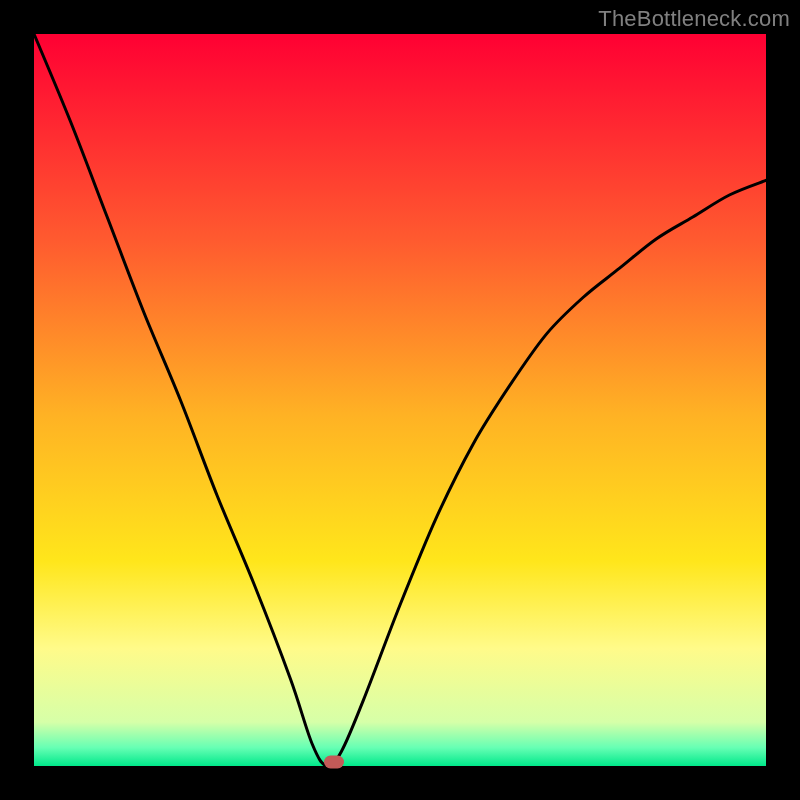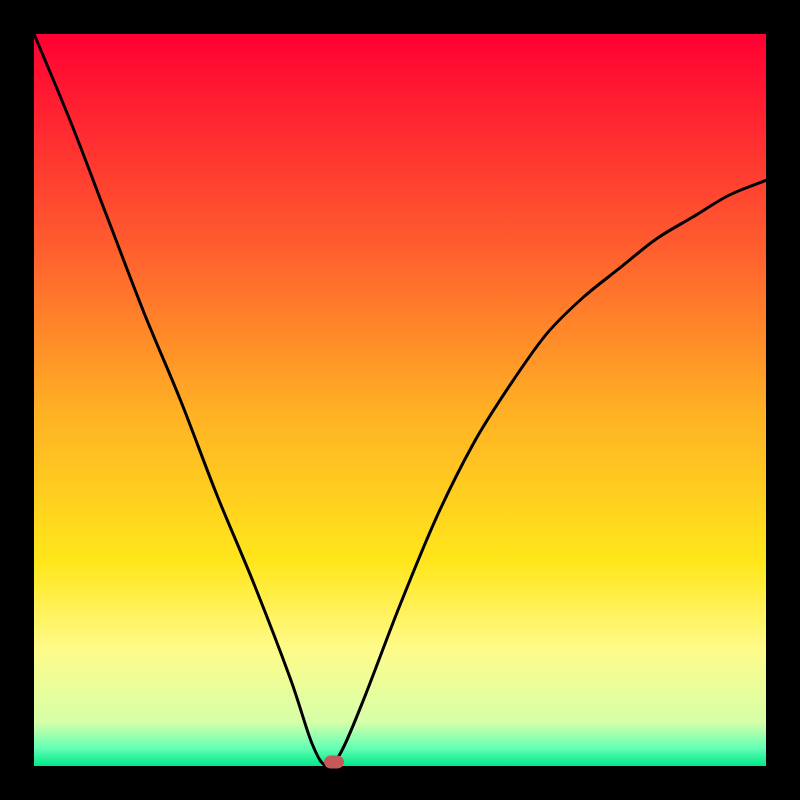--- a/index.html
+++ b/index.html
@@ -38,20 +38,21 @@
     height: 13px;
     border-radius: 7px / 7px;
     background: #c35a58;
     transform: translate(-50%, -50%);
   }
 </style>
 </head>
 <body>
 
 <div class="outer">
+  <div class="watermark">TheBottleneck.com</div>
 
   <div class="plot-area">
     <svg class="curve" width="732" height="732" viewBox="0 0 732 732">
       <defs>
         <linearGradient id="bg-grad" x1="0" y1="0" x2="0" y2="1">
           <stop offset="0%" stop-color="#ff0033"></stop>
           <stop offset="28%" stop-color="#ff5a2f"></stop>
           <stop offset="52%" stop-color="#ffb224"></stop>
           <stop offset="72%" stop-color="#ffe61b"></stop>
           <stop offset="84%" stop-color="#fffb8a"></stop>

